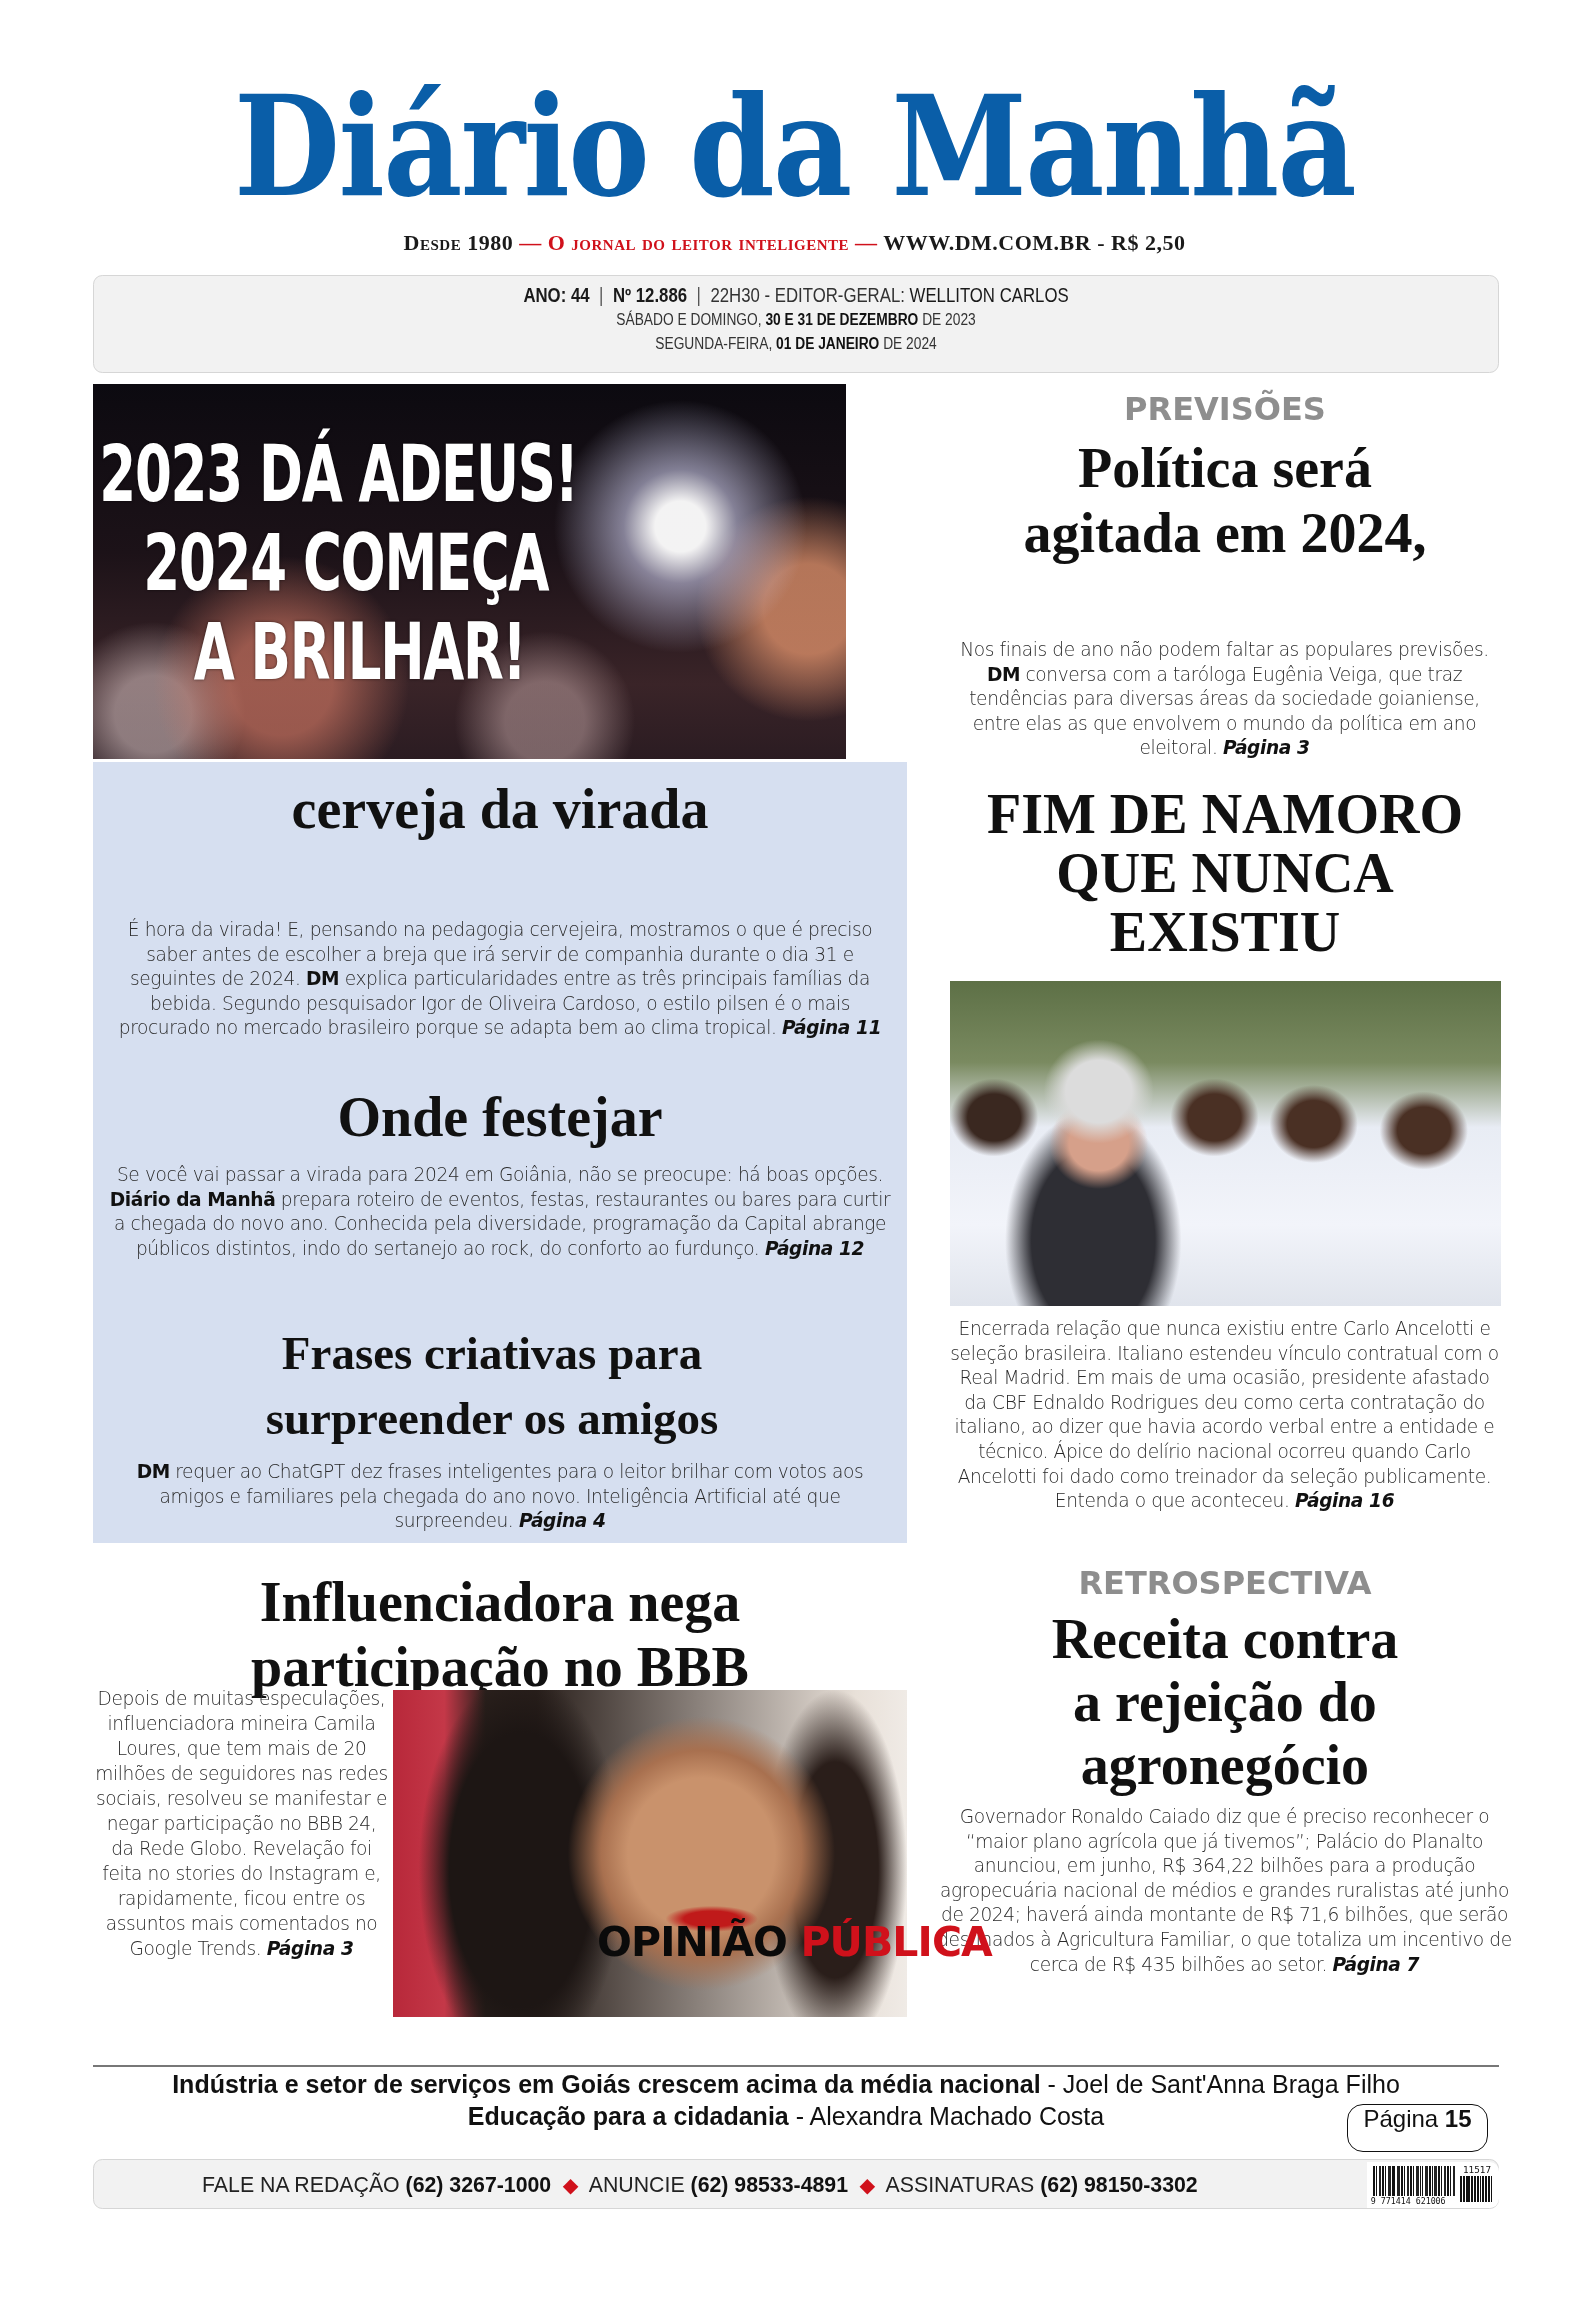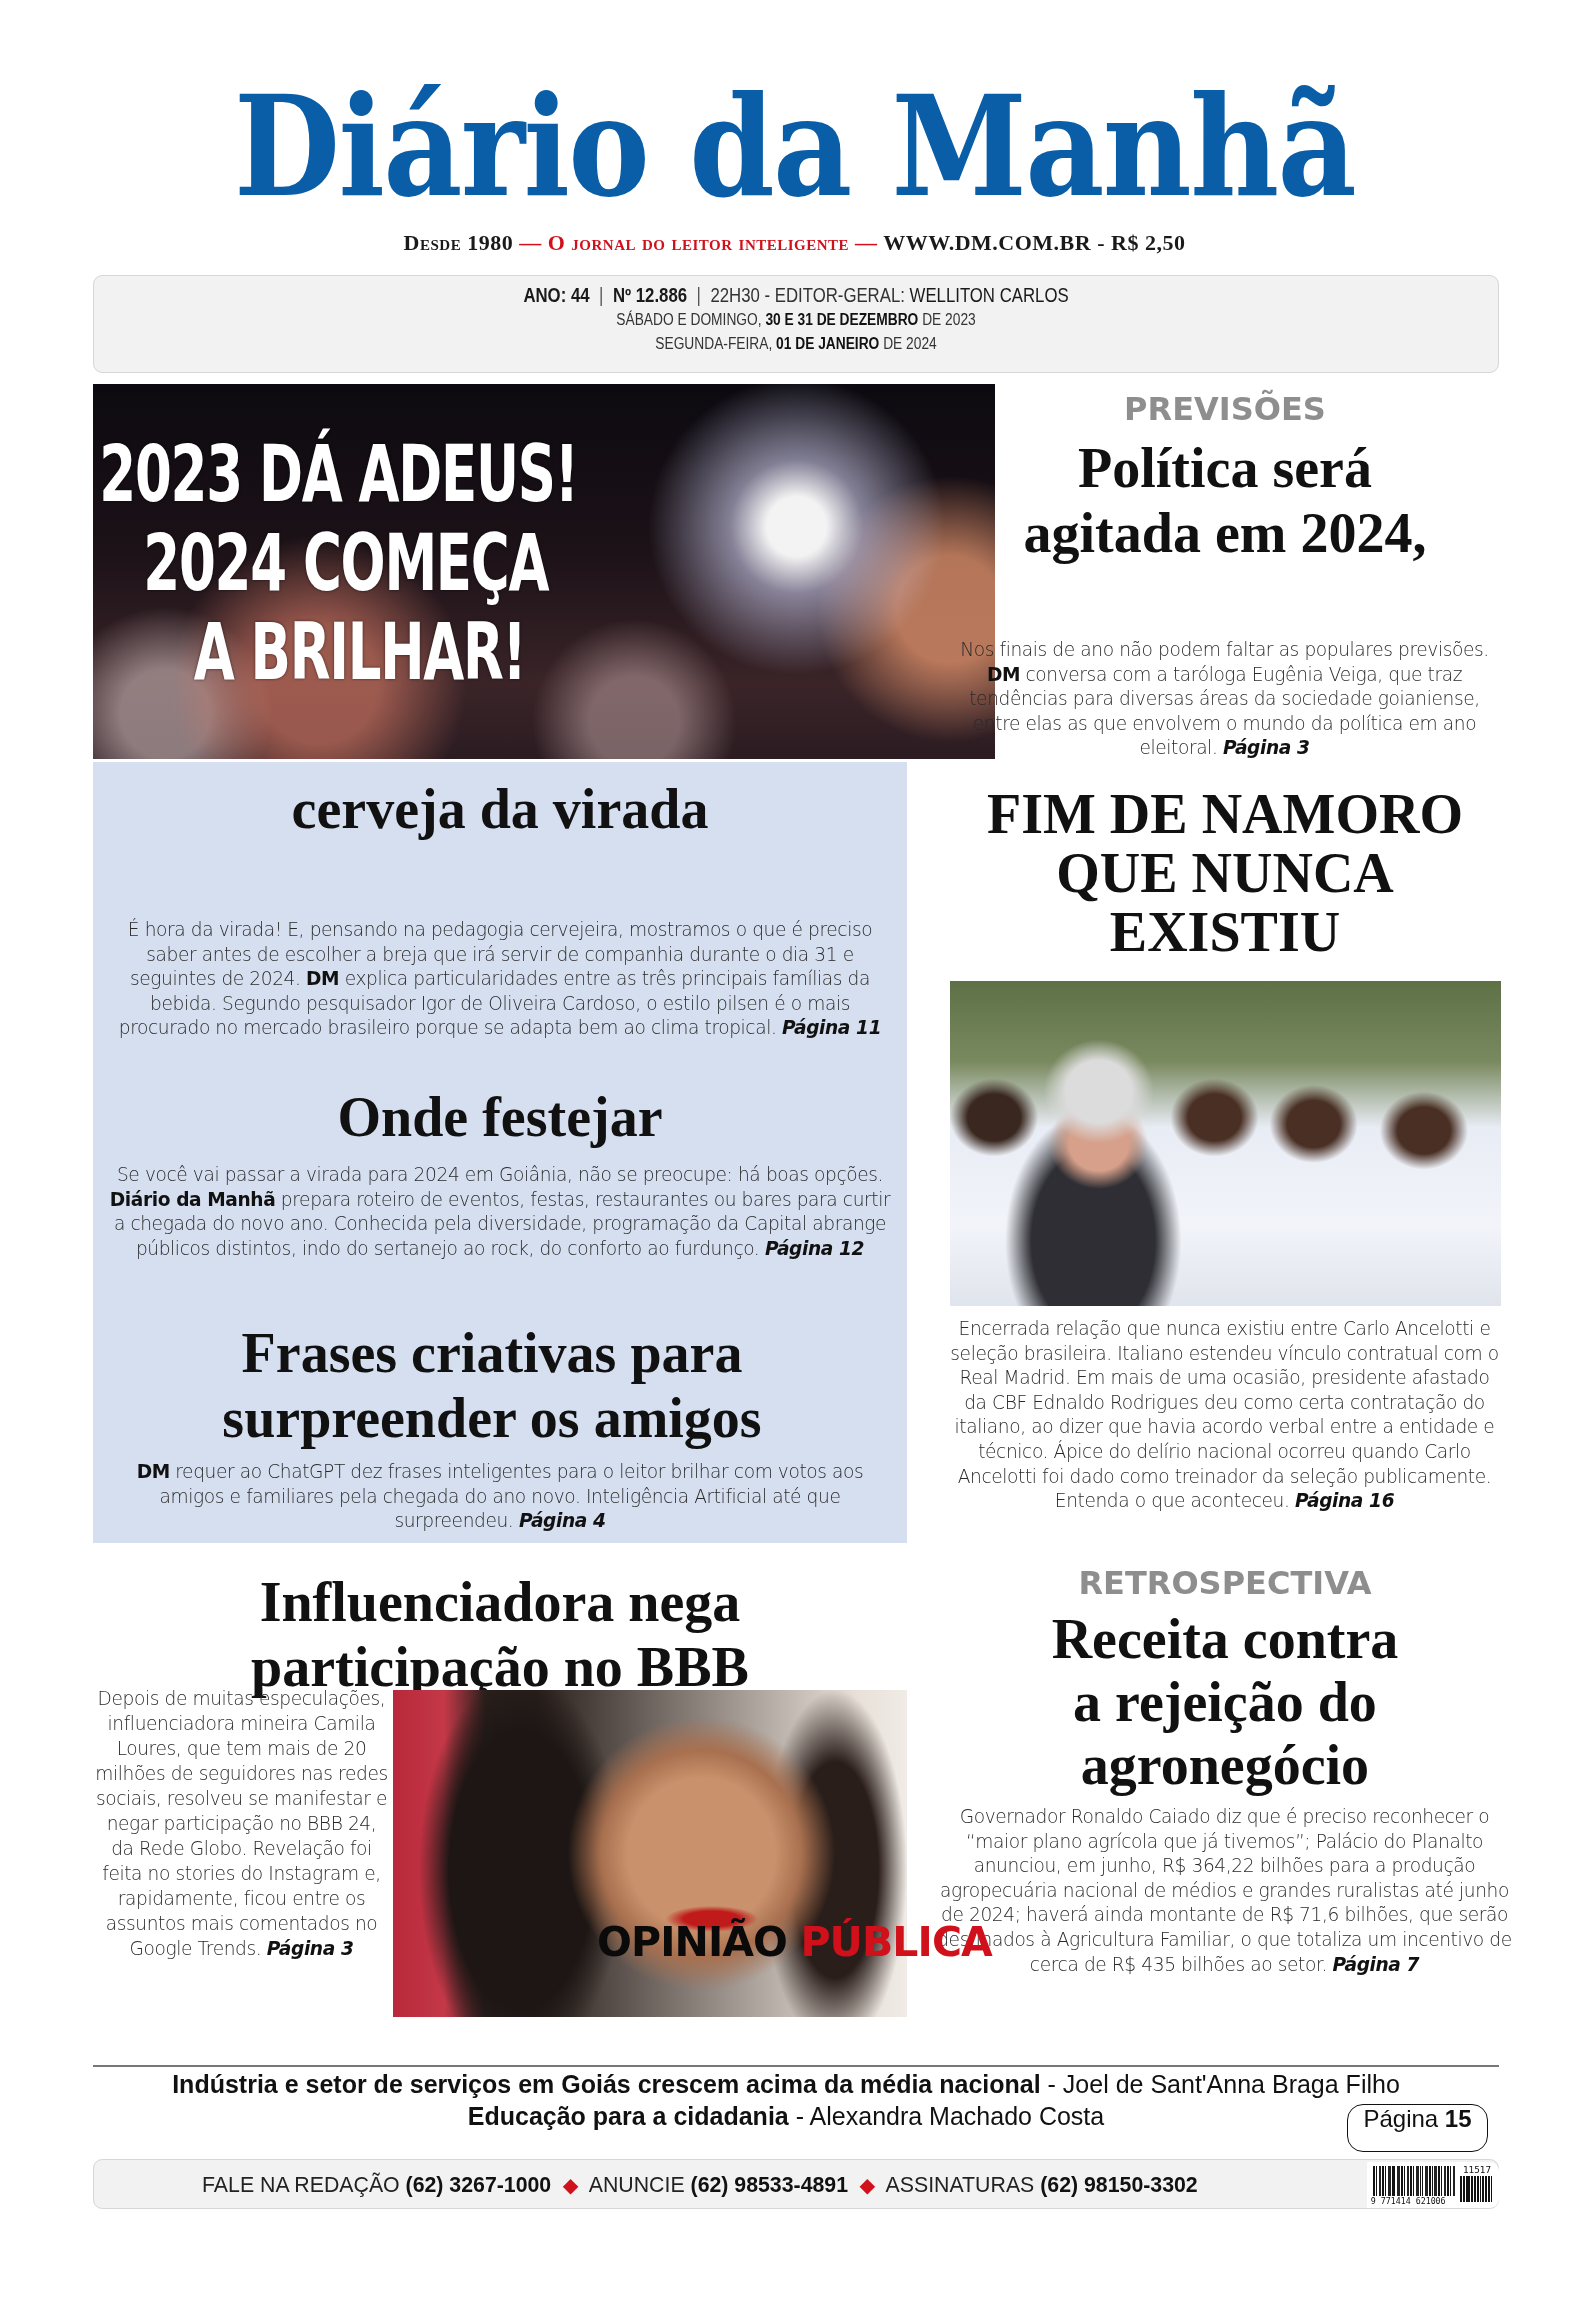--- a/index.html
+++ b/index.html
@@ -29,21 +29,21 @@
   }
   .info-line1 { margin-top: 5.6px; font-size: 19.5px; line-height: 26px; font-family: "Liberation Sans", sans-serif; transform: scaleX(0.86); }
   .info-line1 b { font-weight: bold; }
   .info-line1 .sep { color: #555; margin: 0 5.6px; }
   .info-line1 .light { color: #333; }
   .info-line2, .info-line3 { font-size: 16px; line-height: 24px; color: #333; transform: scaleX(0.86); }
   .info-line2 b, .info-line3 b { color: #111; }
 
   
   .hero {
-    left: 93px; top: 384px; width: 902px; height: 375px;
+    left: 93px; top: 384px; width: 753px; height: 375px;
     background:
       radial-gradient(circle at 78% 38%, rgba(255,255,255,0.95) 0 4%, rgba(220,220,255,0.55) 9%, rgba(120,90,120,0.0) 20%),
       radial-gradient(circle at 95% 60%, rgba(230,150,110,0.75) 0 6%, rgba(0,0,0,0) 15%),
       radial-gradient(circle at 25% 80%, rgba(210,120,100,0.65) 0 8%, rgba(0,0,0,0) 20%),
       radial-gradient(circle at 8% 88%, rgba(220,200,200,0.55) 0 5%, rgba(0,0,0,0) 12%),
       radial-gradient(circle at 60% 90%, rgba(200,170,170,0.5) 0 7%, rgba(0,0,0,0) 16%),
       linear-gradient(180deg, #0c0a10 0%, #1c1218 45%, #3a2428 80%, #2b1c22 100%);
     overflow: hidden;
   }
   .hero-text {
@@ -62,21 +62,21 @@
     left: 93px; top: 762px; width: 814px; height: 781px; background: #d6dff0;
   }
   .head-serif {
     font-family: "Liberation Serif", serif; font-weight: bold; color: #111;
     text-align: center;
   }
   .h-cerveja { left: 93px; width: 814px; top: 777px; font-size: 56px; line-height: 65px; }
   .p-cerveja { left: 102px; width: 796px; top: 918px; }
   .h-festejar { left: 93px; width: 814px; top: 1085px; font-size: 56px; line-height: 65px; }
   .p-festejar { left: 102px; width: 796px; top: 1163px; }
-  .h-frases { left: 93px; width: 798px; top: 1321px; font-size: 56px; line-height: 65px; }
+  .h-frases { left: 93px; width: 798px; top: 1321px; font-size: 47px; line-height: 65px; }
   .p-frases { left: 102px; width: 796px; top: 1460px; }
 
   .body-text {
     font-family: "DejaVu Sans", sans-serif; font-size: 18.6px; line-height: 24.6px;
     color: #2a2a2a; text-align: center; font-weight: 300;
     letter-spacing: -0.4px;
   }
   .body-text b { color: #111; font-weight: bold; }
   .body-text .pg { font-weight: bold; font-style: italic; color: #111; }
 

